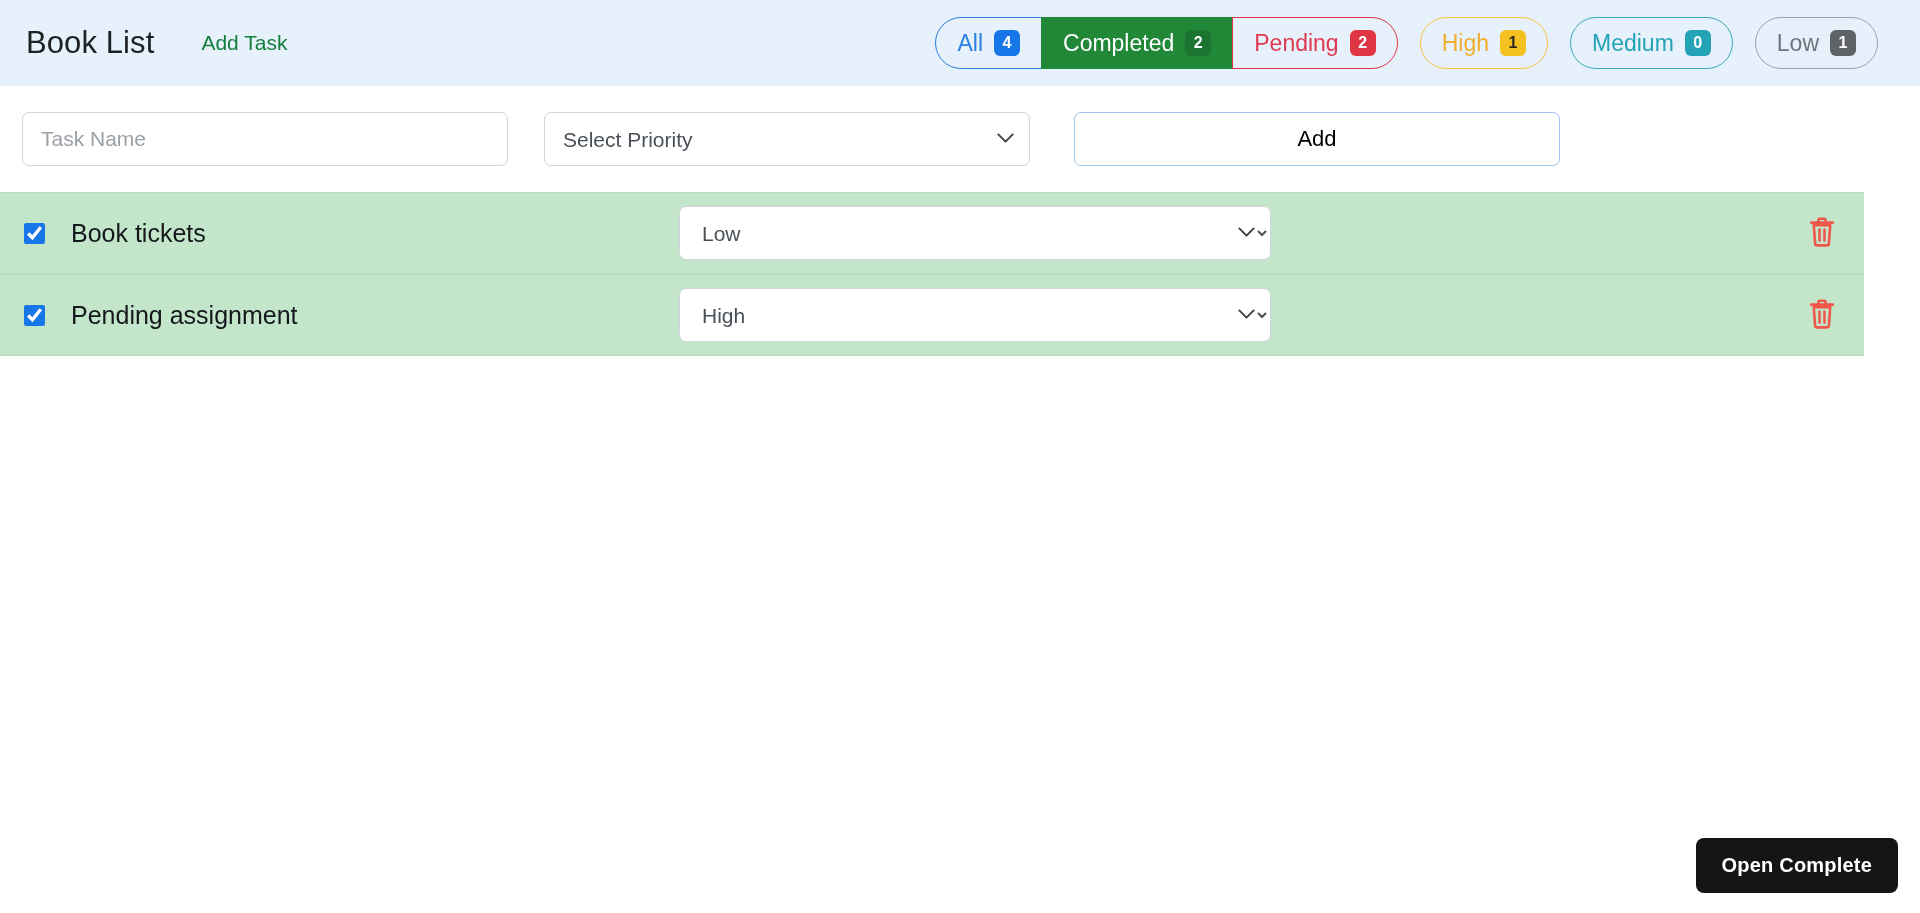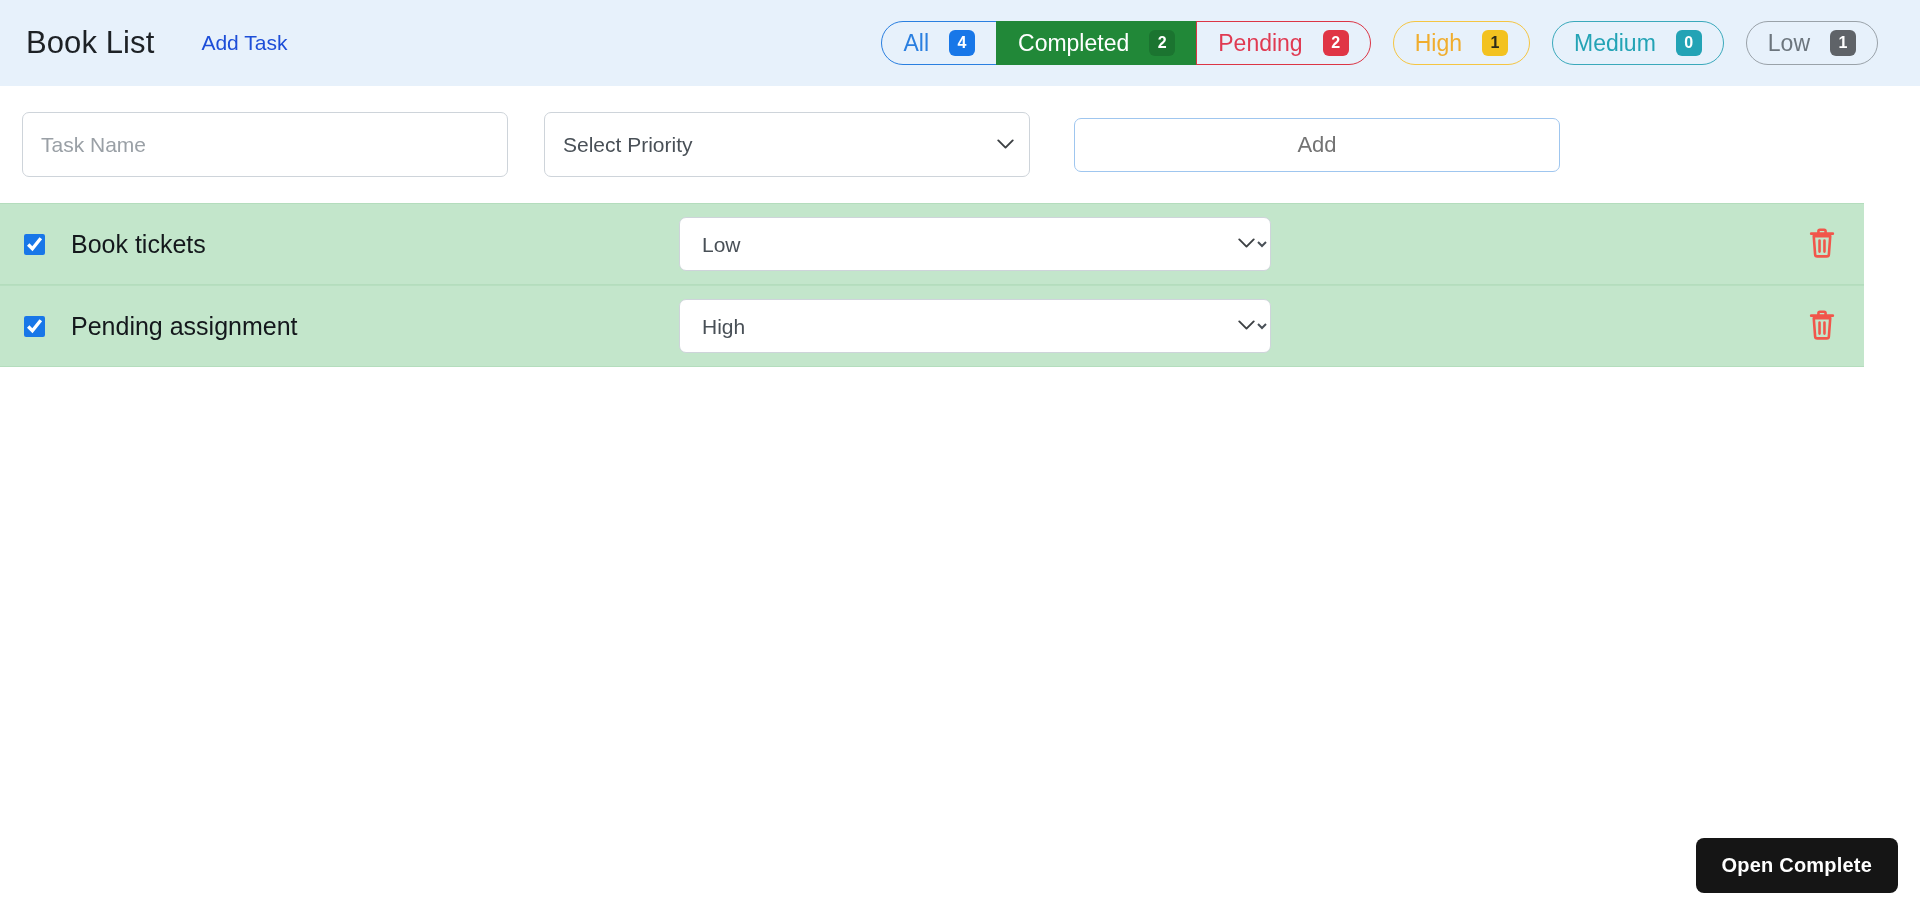--- a/index.html
+++ b/index.html
@@ -22,45 +22,45 @@
   }
   .brand {
     font-size: 31px;
     color: #1d2125;
     letter-spacing: 0.1px;
     font-weight: 400;
     white-space: nowrap;
   }
   .nav-link {
     font-size: 21px;
-    color: #1d4ed8;
+    color: #15803d;
     margin-left: 47px;
     white-space: nowrap;
     font-weight: 400;
   }
   .nav-spacer { flex: 1 1 auto; }
 
   .filters {
     display: flex;
     align-items: center;
     gap: 22px;
     padding-right: 16px;
   }
 
   
   .btn-group { display: flex; align-items: stretch; }
   .btn-group .fbtn { border-radius: 0; margin-left: -1px; }
   .btn-group .fbtn:first-child { border-radius: 26px 0 0 26px; margin-left: 0; }
   .btn-group .fbtn:last-child  { border-radius: 0 26px 26px 0; }
 
   .fbtn {
-    height: 44px;
+    height: 52px;
     display: inline-flex;
     align-items: center;
-    gap: 20px;
+    gap: 11px;
     padding: 0 21px;
     font-size: 23px;
     background: transparent;
     border: 1px solid transparent;
     cursor: pointer;
     white-space: nowrap;
     font-family: "Liberation Sans", sans-serif;
     line-height: 1;
   }
   .fbtn.solo { border-radius: 26px; }
@@ -98,21 +98,21 @@
   .f-low .badge { background: #5f6368; color: #ffffff; }
 
   
   .form-row {
     display: flex;
     align-items: center;
     padding: 26px 22px 0 22px;
     gap: 0;
   }
   .control {
-    height: 65px;
+    height: 54px;
     border: 1px solid #ced4da;
     border-radius: 7px;
     background: #ffffff;
     font-size: 21px;
     font-family: "Liberation Sans", sans-serif;
     color: #495057;
     padding: 0 18px;
     outline: none;
   }
   .task-name-input { width: 486px; }
@@ -135,21 +135,21 @@
     appearance: none;
     padding-right: 40px;
   }
 
   .add-btn {
     width: 486px;
     height: 54px;
     border: 1px solid #9fc6ef;
     border-radius: 7px;
     background: #ffffff;
-    color: #737373;
+    color: #000000;
     font-size: 22px;
     font-family: "Liberation Sans", sans-serif;
     cursor: pointer;
   }
 
   
   .task-list { margin-top: 26px; width: 1864px; }
   .task-row {
     display: flex;
     align-items: center;

